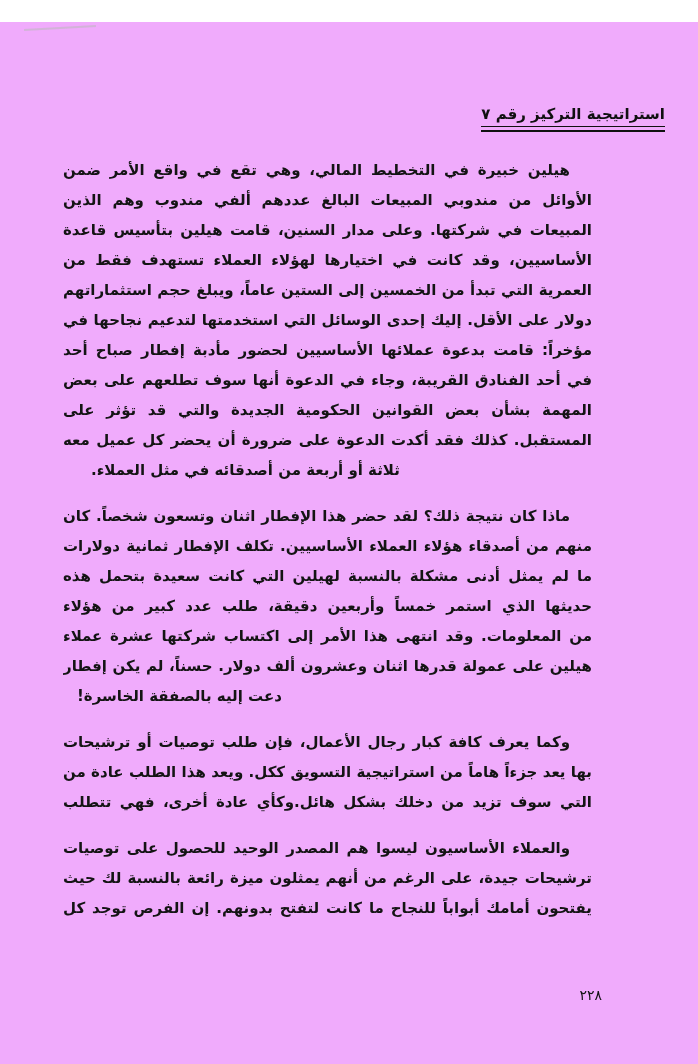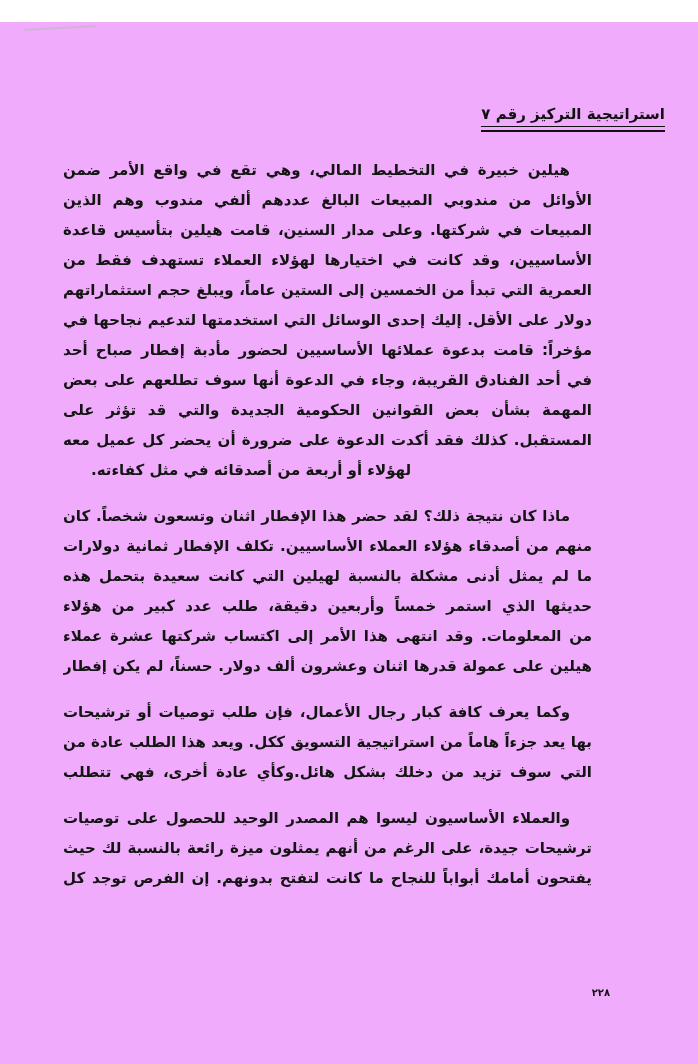--- a/index.html
+++ b/index.html
@@ -80,23 +80,23 @@
     text-align: left;
     text-align-last: left;
     padding-right: 0;
   }
   .line.p-end.shift-a { margin-left: 28px; }
   .line.p-end.shift-b { margin-left: 14px; }
   
   .page-number {
     position: absolute;
     top: 965px;
-    right: 88px;
-    font-size: 10px;
-    font-weight: 700;
+    right: 96px;
+    font-size: 14px;
+    font-weight: 400;
     color: #101010;
     letter-spacing: 1px;
   }
 </style>
 </head>
 <body>
 
 <div class="page">
 
   <div class="scan-artifact"></div>
@@ -111,30 +111,31 @@
       <div class="line p-start">هيلين خبيرة في التخطيط المالي، وهي تقع في واقع الأمر ضمن الخمسة بالمائة</div>
       <div class="line">الأوائل من مندوبي المبيعات البالغ عددهم ألفي مندوب وهم الذين يشكلون فريق</div>
       <div class="line">المبيعات في شركتها. وعلى مدار السنين، قامت هيلين بتأسيس قاعدة من العملاء،</div>
       <div class="line">الأساسيين، وقد كانت في اختيارها لهؤلاء العملاء تستهدف فقط من ينتمون إلى الفئة</div>
       <div class="line">العمرية التي تبدأ من الخمسين إلى الستين عاماً، ويبلغ حجم استثماراتهم مائتي ألف</div>
       <div class="line">دولار على الأقل. إليك إحدى الوسائل التي استخدمتها لتدعيم نجاحها في العمل</div>
       <div class="line">مؤخراً: قامت بدعوة عملائها الأساسيين لحضور مأدبة إفطار صباح أحد أيام الجمعة</div>
       <div class="line">في أحد الفنادق القريبة، وجاء في الدعوة أنها سوف تطلعهم على بعض المعلومات</div>
       <div class="line">المهمة بشأن بعض القوانين الحكومية الجديدة والتي قد تؤثر على نجاحهم في</div>
       <div class="line">المستقبل. كذلك فقد أكدت الدعوة على ضرورة أن يحضر كل عميل معه إن أمكن</div>
-      <div class="line p-end shift-a">لهؤلاء أو أربعة من أصدقائه في مثل كفاءته.</div>
+      <div class="line p-end shift-a">ثلاثة أو أربعة من أصدقائه في مثل العملاء.</div>
     </div>
 
     <div class="paragraph">
       <div class="line p-start">ماذا كان نتيجة ذلك؟ لقد حضر هذا الإفطار اثنان وتسعون شخصاً. كان الكثير</div>
       <div class="line">منهم من أصدقاء هؤلاء العملاء الأساسيين. تكلف الإفطار ثمانية دولارات للفرد، وهو</div>
       <div class="line">ما لم يمثل أدنى مشكلة بالنسبة لهيلين التي كانت سعيدة بتحمل هذه النفقات. وبعد</div>
       <div class="line">حديثها الذي استمر خمساً وأربعين دقيقة، طلب عدد كبير من هؤلاء الضيوف مزيداً</div>
       <div class="line">من المعلومات. وقد انتهى هذا الأمر إلى اكتساب شركتها عشرة عملاء جدد، وحصلت</div>
       <div class="line">هيلين على عمولة قدرها اثنان وعشرون ألف دولار. حسناً، لم يكن إفطار العمل الذي</div>
+      <div class="line p-end shift-b">دعت إليه بالصفقة الخاسرة!</div>
     </div>
 
     <div class="paragraph">
       <div class="line p-start">وكما يعرف كافة كبار رجال الأعمال، فإن طلب توصيات أو ترشيحات موثوق</div>
       <div class="line">بها يعد جزءاً هاماً من استراتيجية التسويق ككل. ويعد هذا الطلب عادة من العادات</div>
       <div class="line">التي سوف تزيد من دخلك بشكل هائل.وكأي عادة أخرى، فهي تتطلب ممارستها</div>
     </div>
 
     <div class="paragraph">
       <div class="line p-start">والعملاء الأساسيون ليسوا هم المصدر الوحيد للحصول على توصيات أو</div>

